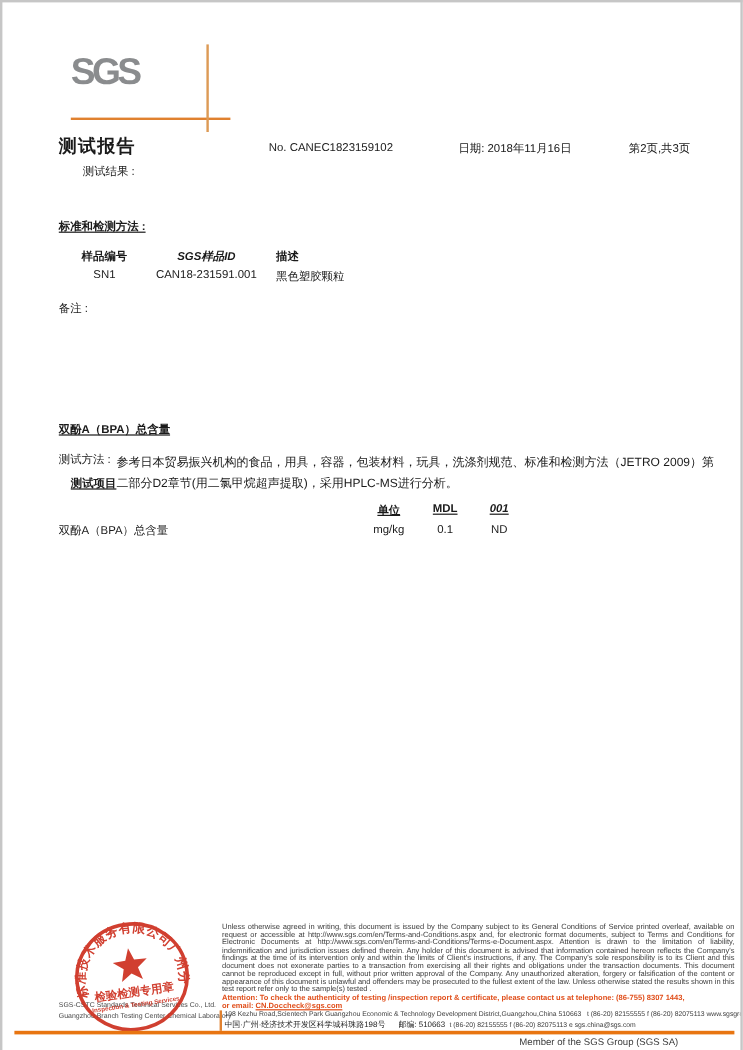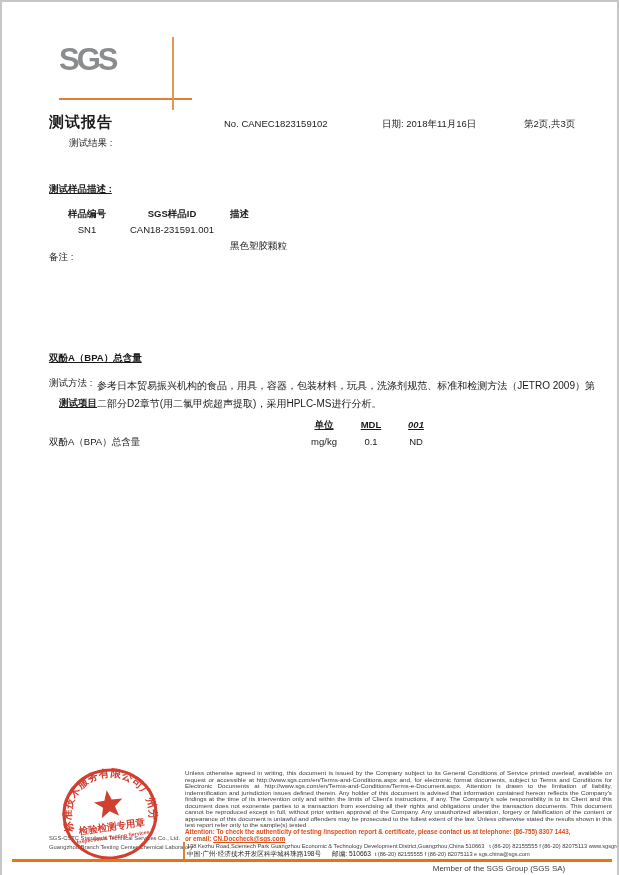--- a/index.html
+++ b/index.html
@@ -49,28 +49,28 @@
   <div class="abs logo-hline" style="left:57px; top:96px; width:133px;"></div>
   <div class="abs logo-vline" style="left:170px; top:35px; height:73px;"></div>
 
   <div class="abs report-title" style="left:47px; top:111px;text-align:center;">测试报告</div>
   <div class="abs t" style="left:222px; top:116px;">No. CANEC1823159102</div>
   <div class="abs t" style="left:380px; top:116px;">日期: 2018年11月16日</div>
   <div class="abs t" style="left:522px; top:116px;">第2页,共3页</div>
 
   <div class="abs t" style="left:47px; top:135px;margin-left:20px;">测试结果 :</div>
 
-  <div class="abs t bold ul" style="left:47px; top:181px;">测试样品描述 :</div>
+  <div class="abs t bold ul" style="left:47px; top:181px;">标准和检测方法 :</div>
 
   <div class="abs t bold center" style="left:55px; top:206px; width:60px;">样品编号</div>
-  <div class="abs t bold center" style="left:125px; top:206px; width:90px;">SGS样品ID</div>
+  <div class="abs t bold center" style="left:125px; top:206px; width:90px;font-style:italic;">SGS样品ID</div>
   <div class="abs t bold" style="left:228px; top:206px;">描述</div>
   <div class="abs t center" style="left:55px; top:222px; width:60px;">SN1</div>
   <div class="abs t center" style="left:125px; top:222px; width:90px;">CAN18-231591.001</div>
-  <div class="abs t" style="left:228px; top:222px;margin-top:16px;">黑色塑胶颗粒</div>
+  <div class="abs t" style="left:228px; top:222px;">黑色塑胶颗粒</div>
 
   <div class="abs t" style="left:47px; top:249px;">备注 :</div>
 
   <div class="abs t bold ul" style="left:47px; top:350px;">双酚A（BPA）总含量</div>
   <div class="abs t" style="left:47px; top:375px;text-align:right;">测试方法 :</div>
   <div class="abs method-par" style="left:95px; top:375px;">参考日本贸易振兴机构的食品，用具，容器，包装材料，玩具，洗涤剂规范、标准和检测方法（JETRO 2009）第二部分D2章节(用二氯甲烷超声提取)，采用HPLC-MS进行分析。</div>
 
   <div class="abs t bold ul" style="left:57px; top:395px;text-decoration:underline;">测试项目</div>
   <div class="abs t bold ul center" style="left:302px; top:417px; width:40px;">单位</div>
   <div class="abs t bold ul center" style="left:349px; top:417px; width:40px;">MDL</div>

